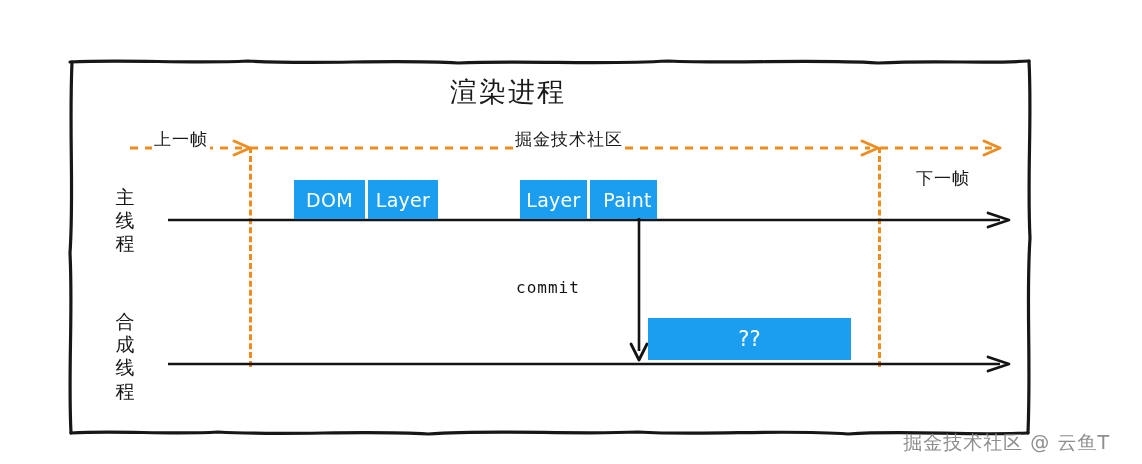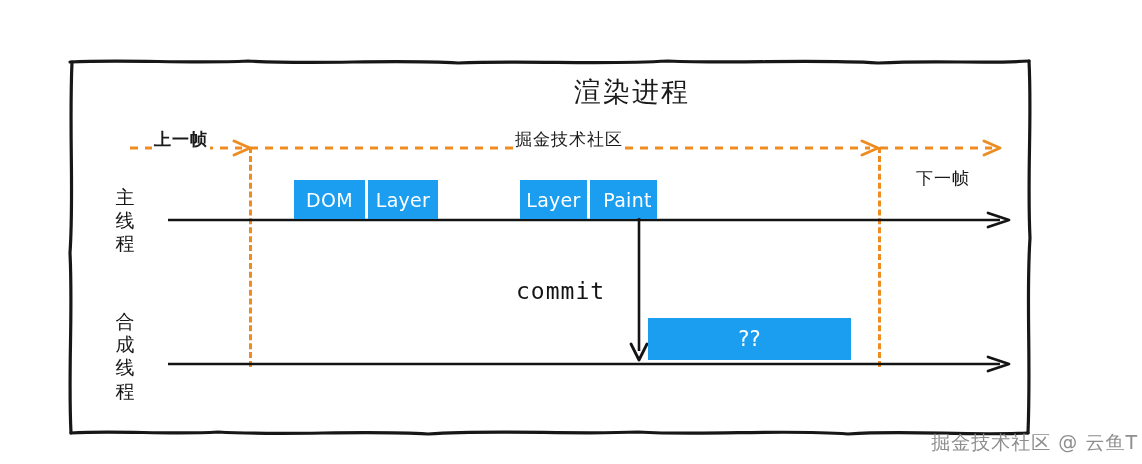--- a/index.html
+++ b/index.html
@@ -26,21 +26,21 @@
     height: 378px;
   }
   .frame svg { display: block; }
 
   
   .title {
     position: absolute;
     left: 450px;
     top: 76px;
     width: 240px;
-    text-align: right;
+    text-align: left;
     font-size: 27px;
     line-height: 1.15;
     color: #1a1a1a;
     font-family: "DejaVu Sans", "Liberation Sans", sans-serif;
     letter-spacing: 2px;
     white-space: nowrap;
   }
 
   
   .vlabel {
@@ -90,21 +90,21 @@
     position: absolute;
     top: 128px;
     font-size: 17px;
     color: #1a1a1a;
     font-family: "DejaVu Sans", "Liberation Sans", sans-serif;
     background: #ffffff;
     padding: 0 2px;
     white-space: nowrap;
     letter-spacing: 1px;
   }
-  #span-label-prev { left: 152px; font-weight: bold; }
+  #span-label-prev { left: 152px; }
   #span-label-current { left: 513px; }
   #span-label-next { left: 914px; margin-top: 39px; }
 
   
   .stage-box {
     position: absolute;
     top: 180px;
     height: 39px;
     background: #1c9ef0;
     color: #ffffff;
@@ -124,21 +124,21 @@
     left: 628px;
     top: 218px;
     width: 22px;
     height: 144px;
   }
   #commit-arrow svg { display: block; }
   #commit-label {
     position: absolute;
     left: 516px;
     top: 278px;
-    font-size: 23px;
+    font-size: 16px;
     color: #141414;
     font-family: "DejaVu Sans Mono", "Liberation Mono", monospace;
     letter-spacing: 1px;
   }
 
   
   #compositor-task-box {
     position: absolute;
     left: 648px;
     top: 318px;
@@ -150,21 +150,21 @@
     font-family: "DejaVu Sans", "Liberation Sans", sans-serif;
     display: flex;
     align-items: center;
     justify-content: center;
     box-sizing: border-box;
   }
 
   
   #watermark {
     position: absolute;
-    right: 4px;
+    right: 32px;
     bottom: 8px;
     font-size: 19px;
     color: #8e8e8e;
     font-family: "DejaVu Sans", "Liberation Sans", sans-serif;
     letter-spacing: 1px;
     white-space: nowrap;
   }
 </style>
 </head>
 <body>

